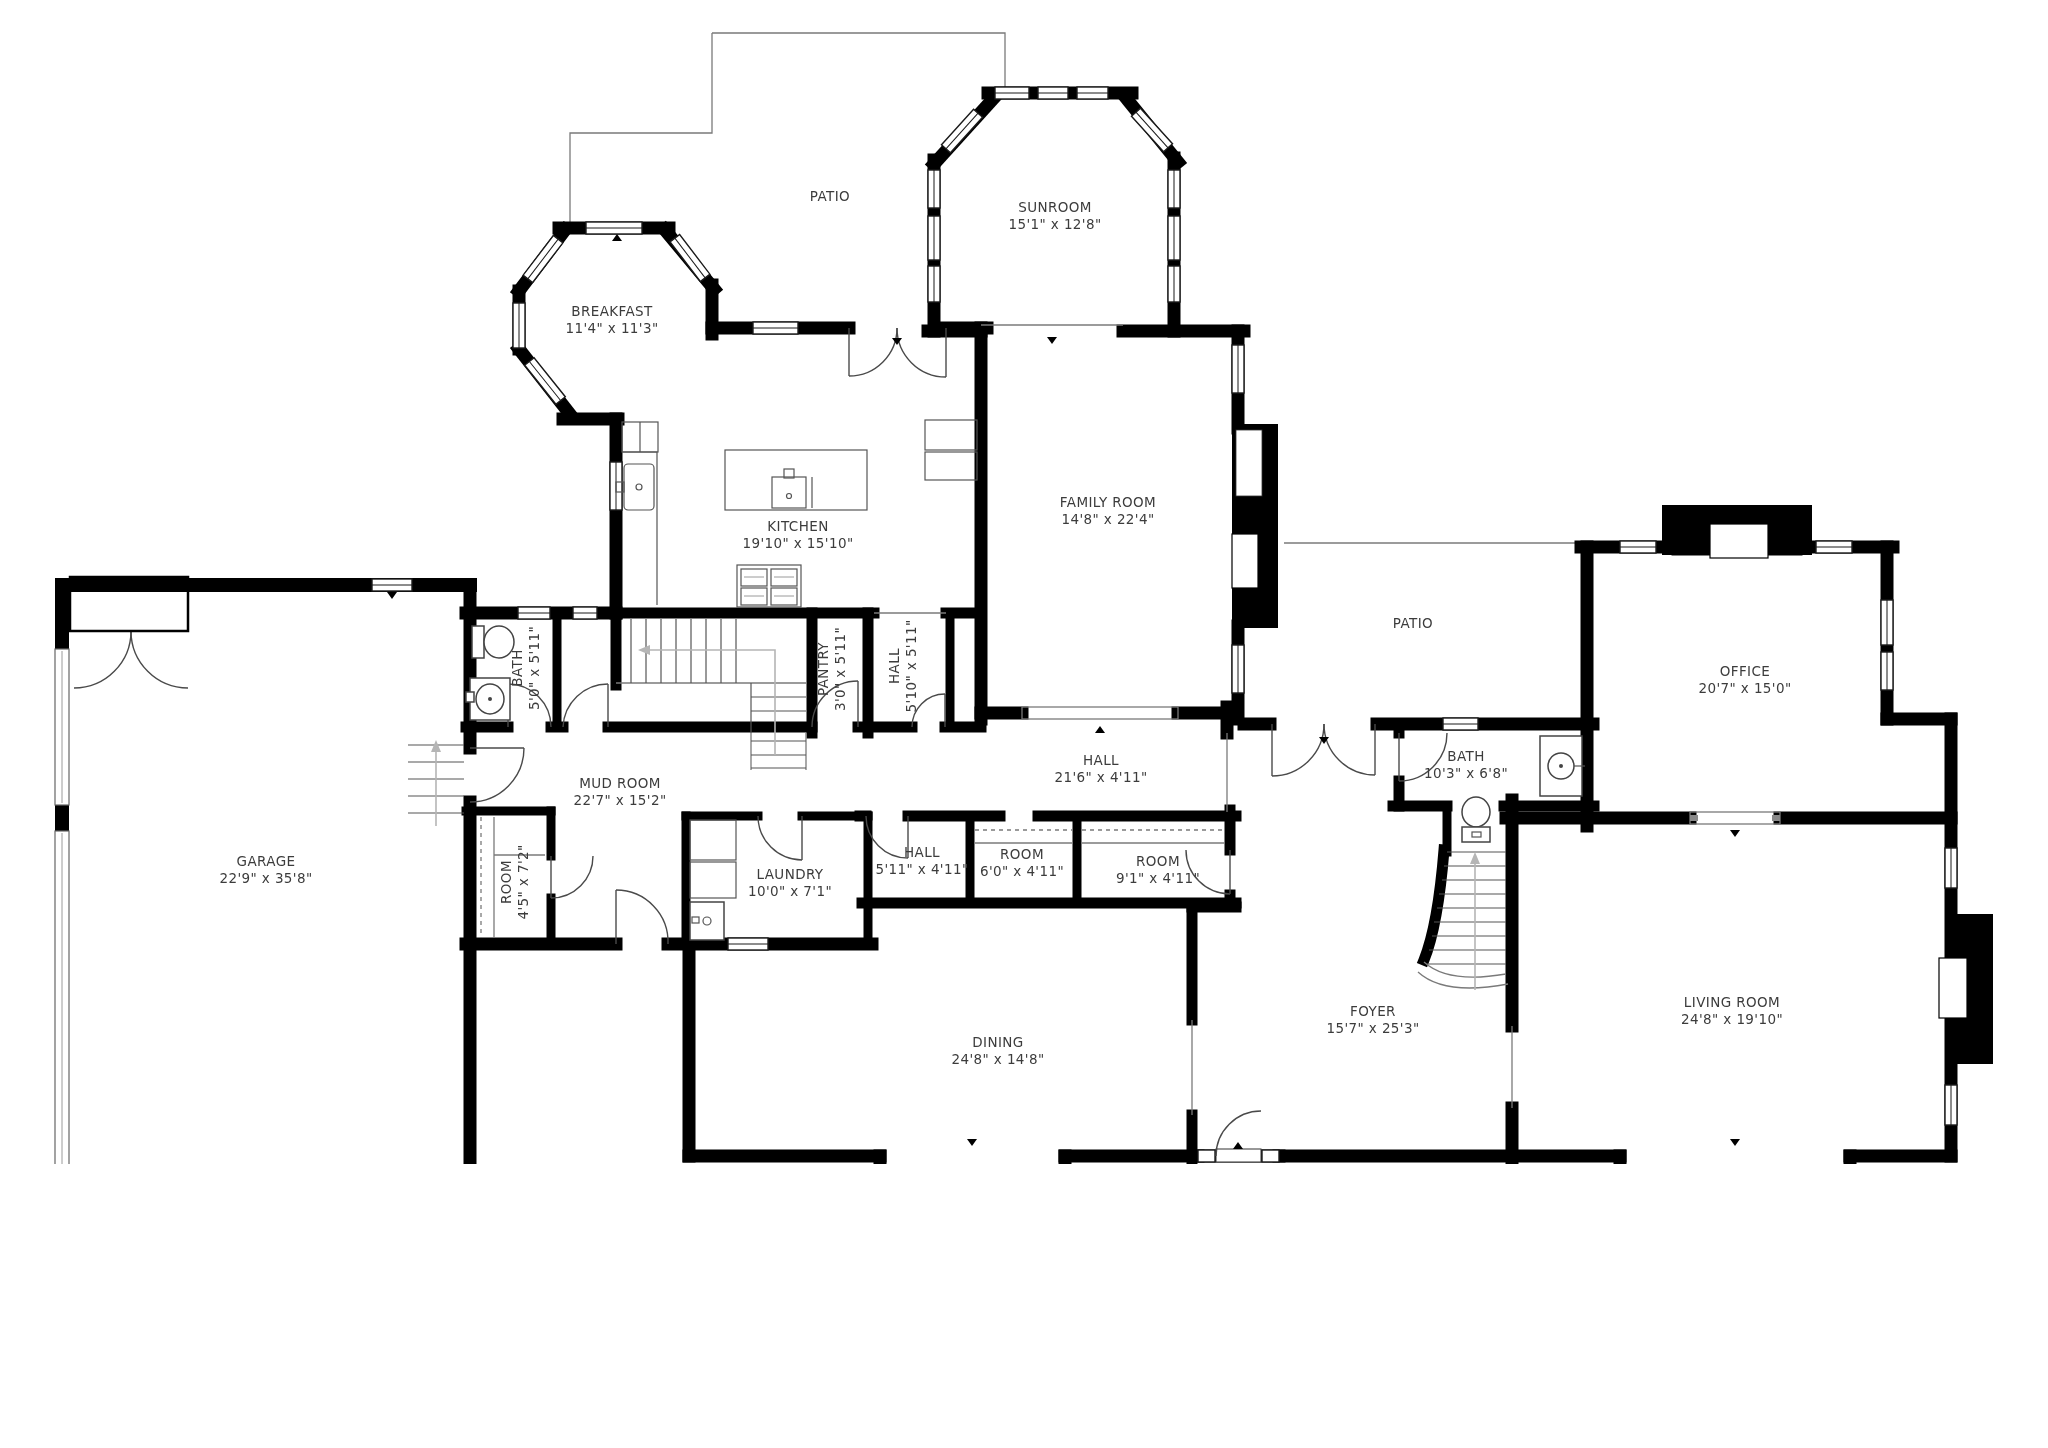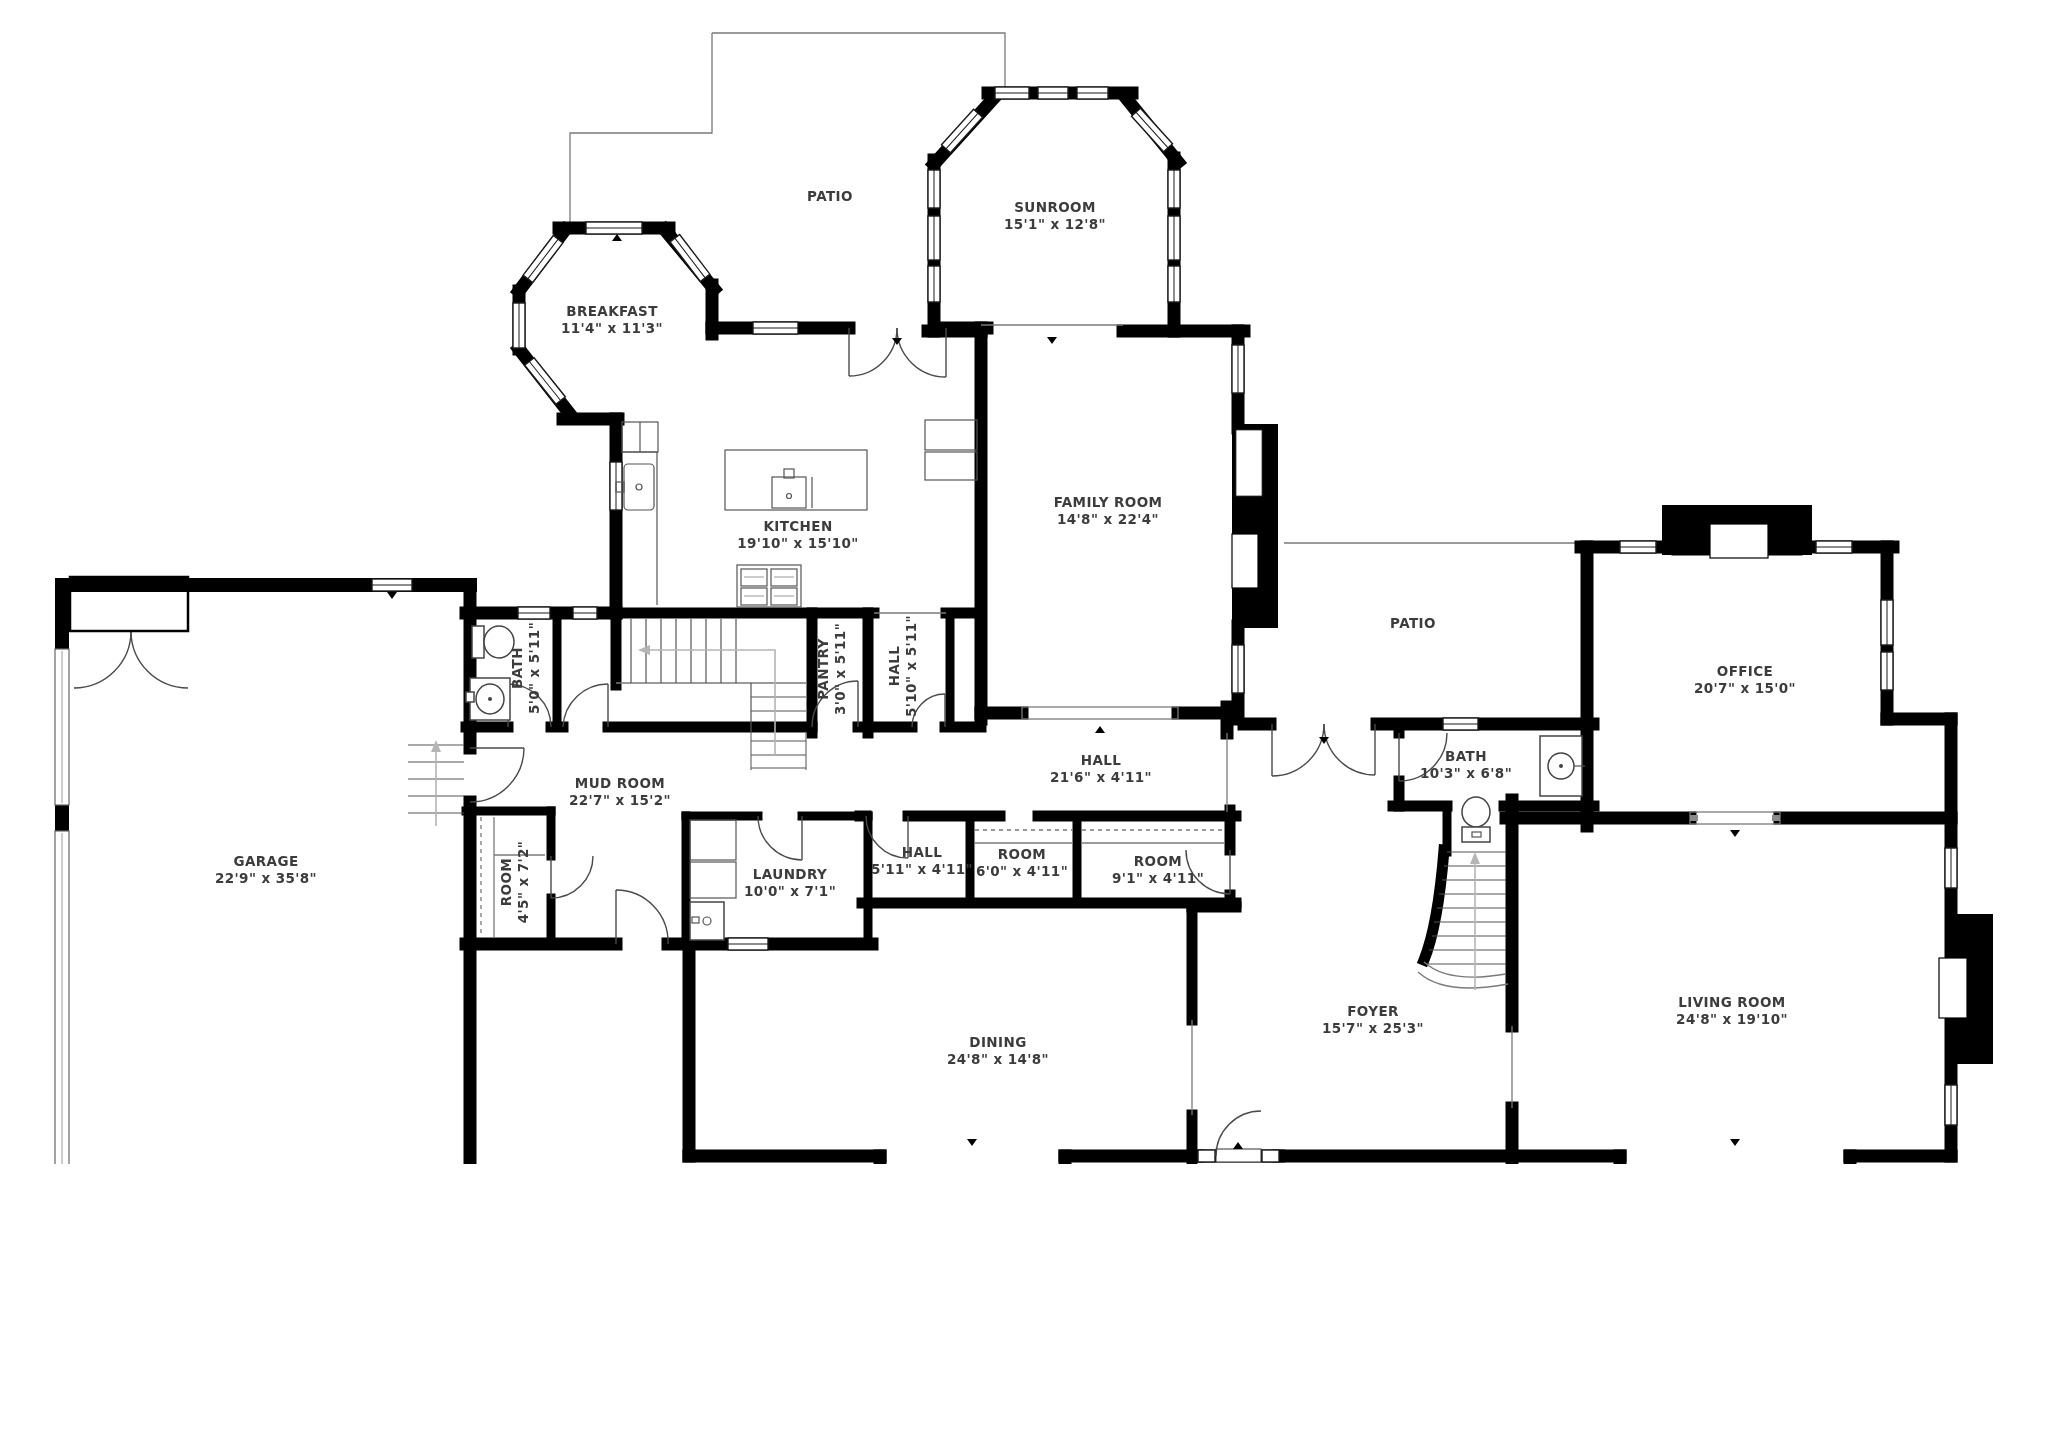--- a/index.html
+++ b/index.html
@@ -1,18 +1,18 @@
 <!DOCTYPE html>
 <html><head>
 <meta charset="utf-8">
 <title>Floor 2</title>
 <style>
   html,body { margin:0; padding:0; background:#ffffff; }
   .canvas { position:relative; width:2048px; height:1164px; background:#ffffff;
-            font-family:"DejaVu Sans", sans-serif; overflow:hidden;font-weight:bold; }
+            font-family:"DejaVu Sans", sans-serif; overflow:hidden; }
   svg { display:block; }
   .w   { stroke:#000; fill:none; stroke-linecap:square; }
   .w13 { stroke-width:13; }
   .w11 { stroke-width:11; }
   .w9  { stroke-width:9; }
   .thin  { stroke:#7a7a7a; stroke-width:1.3; fill:none; }
   .thin2 { stroke:#9a9a9a; stroke-width:1; fill:none; }
   .dash  { stroke-dasharray:4,4; }
   .door  { stroke:#4a4a4a; stroke-width:1.4; fill:none; }
   .win   { fill:#fff; stroke:#1a1a1a; stroke-width:1.4; }

